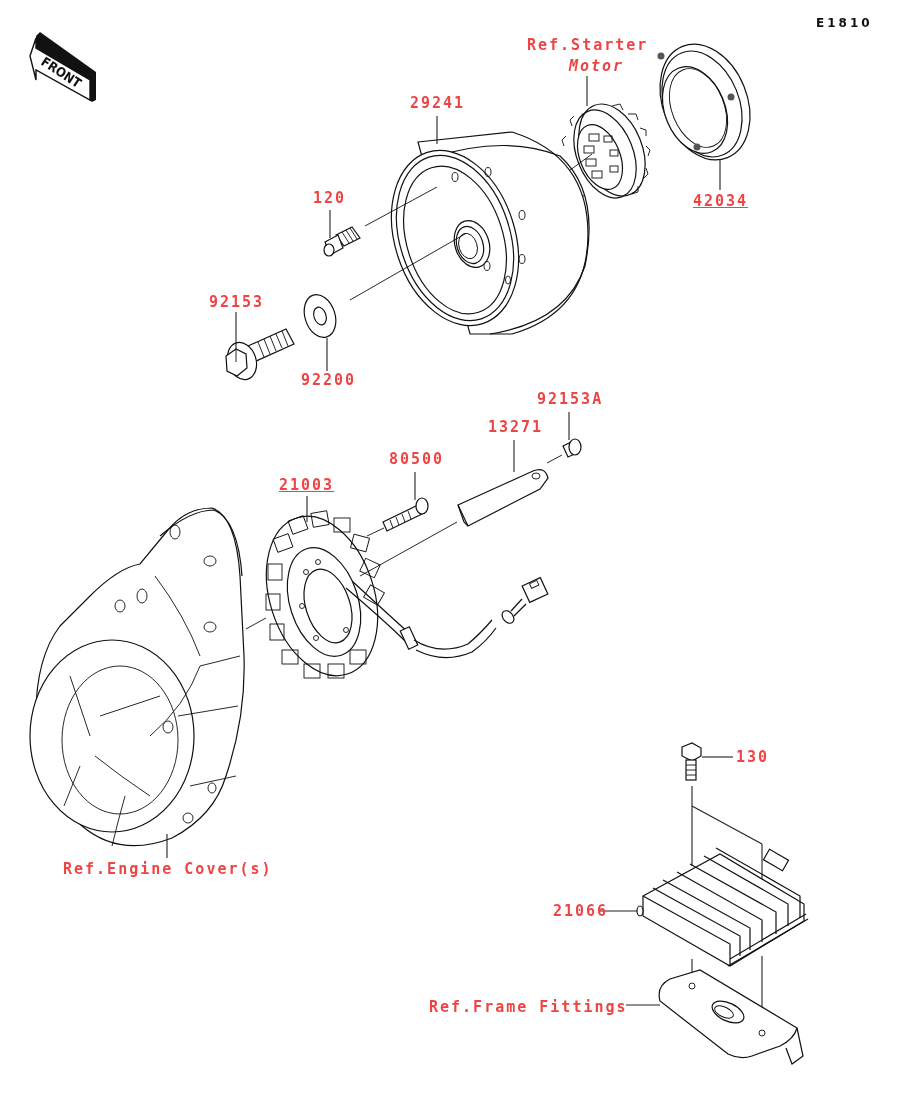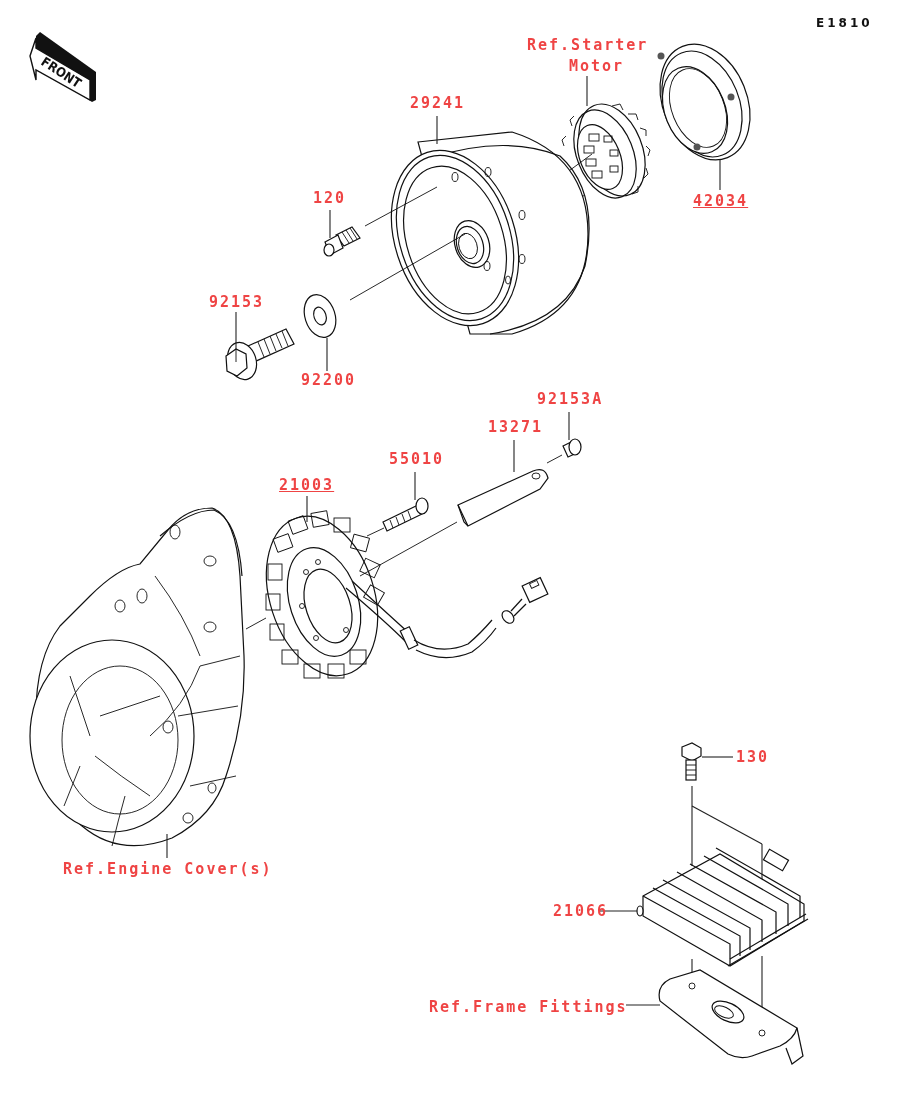--- a/index.html
+++ b/index.html
@@ -265,28 +265,28 @@
       <path class="ln" d="M797 1012 L803 1040 L792 1048 L786 1032"></path>
       <ellipse class="ln" cx="728" cy="996" rx="17" ry="9" transform="rotate(25 728 996)"></ellipse>
       <ellipse class="thin" cx="724" cy="996" rx="10" ry="5" transform="rotate(25 724 996)"></ellipse>
       <circle class="thin" cx="692" cy="970" r="3"></circle>
       <circle class="thin" cx="762" cy="1017" r="3"></circle>
     </g>
     <line class="lead" x1="626" y1="989" x2="660" y2="989"></line>
   </svg>
 
   <div class="lbl" style="left:527px; top:22px;">Ref.Starter</div>
-  <div class="lbl" style="left:569px; top:43px;">Motor</div>
+  <div class="lbl" style="left:569px; top:43px;font-style:italic;">Motor</div>
   <div class="lbl" style="left:693px; top:178px;text-decoration:underline;">42034</div>
   <div class="lbl" style="left:410px; top:80px;">29241</div>
   <div class="lbl" style="left:313px; top:175px;">120</div>
   <div class="lbl" style="left:209px; top:279px;text-align:center;">92153</div>
   <div class="lbl" style="left:301px; top:357px;">92200</div>
   <div class="lbl" style="left:537px; top:376px;">92153A</div>
   <div class="lbl" style="left:488px; top:404px;">13271</div>
-  <div class="lbl" style="left:389px; top:436px;">55010</div>
+  <div class="lbl" style="left:389px; top:436px;">80500</div>
   <div class="lbl" style="left:279px; top:462px;text-decoration:underline;">21003</div>
   <div class="lbl" style="left:63px; top:846px;">Ref.Engine Cover(s)</div>
   <div class="lbl" style="left:736px; top:734px;">130</div>
   <div class="lbl" style="left:553px; top:888px;text-align:right;">21066</div>
   <div class="lbl" style="left:429px; top:984px;">Ref.Frame Fittings</div>
 
 </div>
 
 </body></html>

